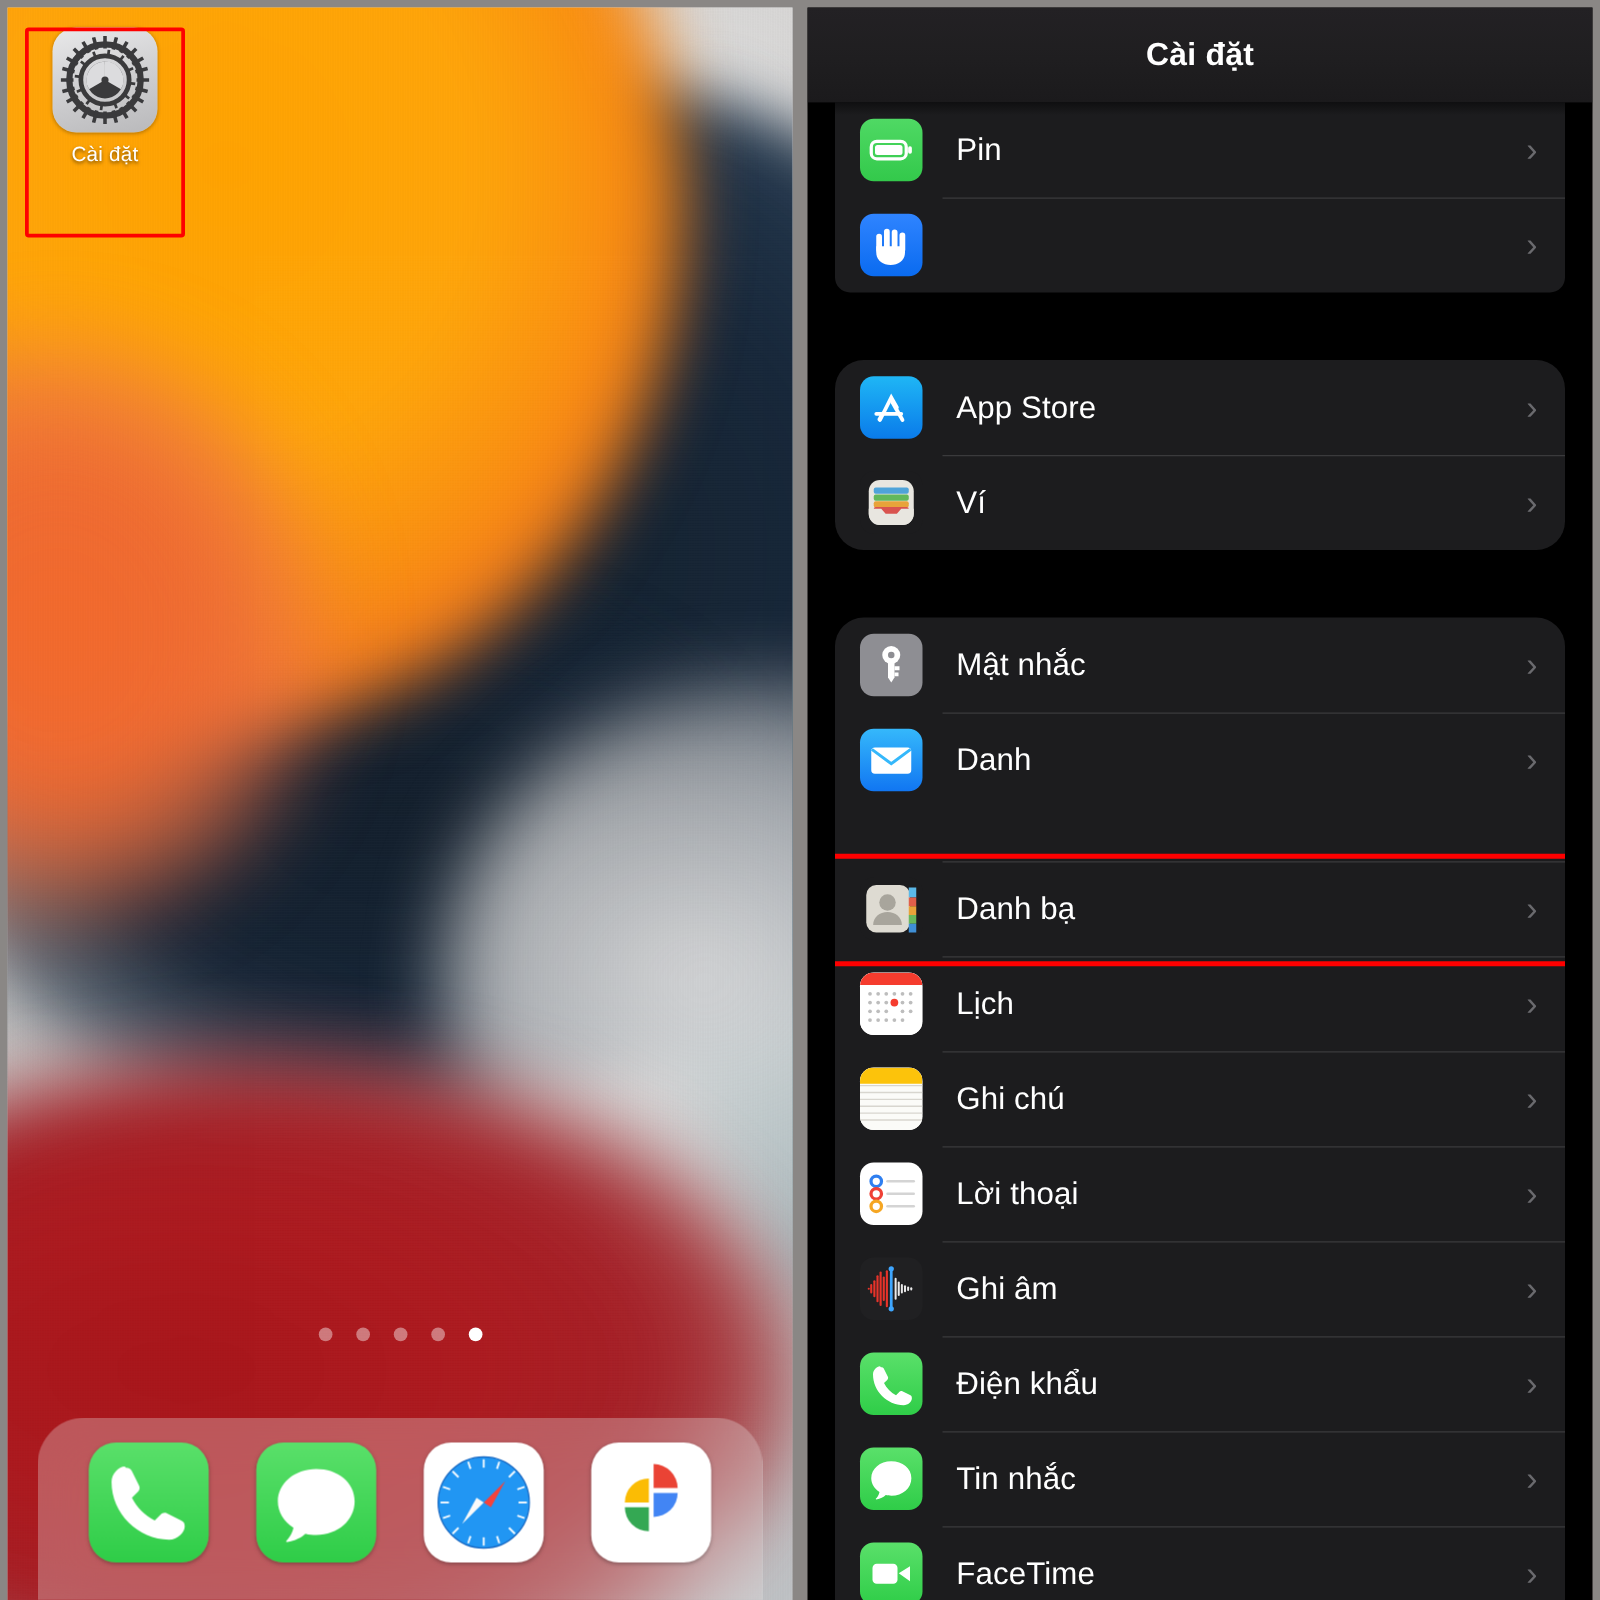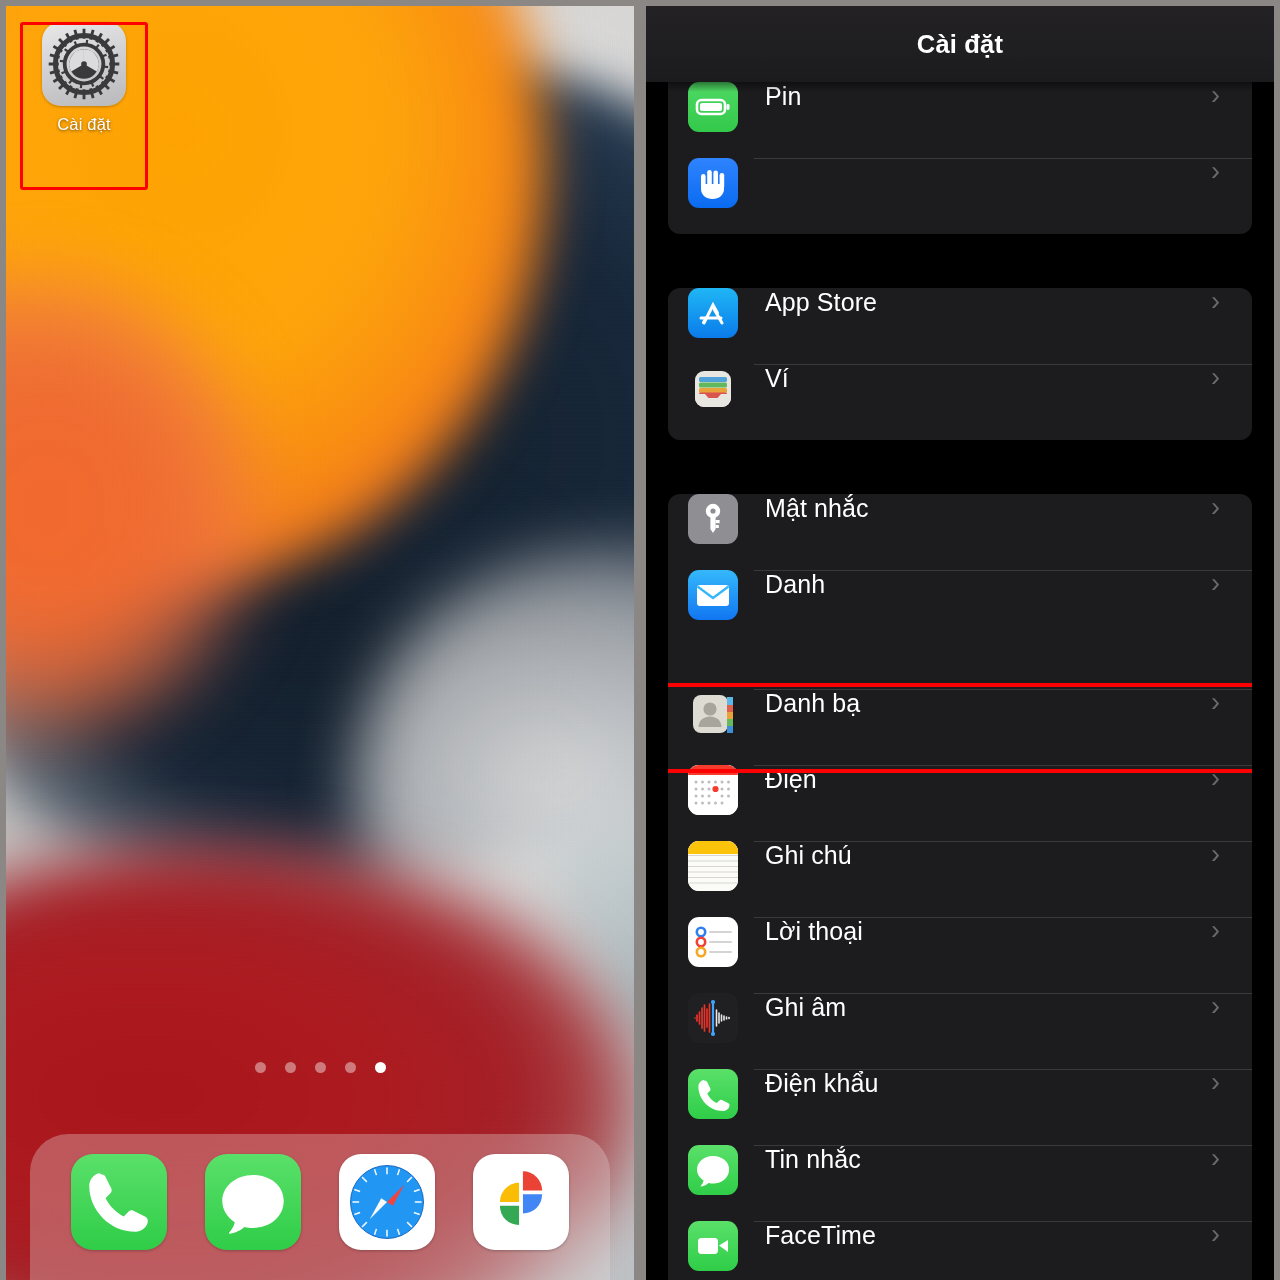--- a/index.html
+++ b/index.html
@@ -134,29 +134,29 @@
   }
   .nav-bar {
     position:relative; height:76px; width:100%;
     background:linear-gradient(180deg,#232124 0%,#1f1e20 55%,#1b1a1c 100%);
     display:flex; align-items:center; justify-content:center;
   }
   .nav-title { color:#fff; font-size:25.5px; font-weight:700; letter-spacing:.2px; }
 
   .scroll { position:relative; width:100%; }
   .group {
-    background:#1c1c1e; border-radius:12px;
+    background:#1c1c1e; border-radius:23px;
     margin:0 22px; overflow:hidden;
   }
   .group.clipped-top { border-radius:0 0 12px 12px; }
   .grp-gap { height:54px; }
 
   .row {
-    position:relative; display:flex; 
-    height:76px; padding-left:20px; padding-right:32px;
+    position:relative; display:flex; align-items:center;
+    height:76px; padding-left:20px; padding-right:22px;
   }
   .row + .row::before {
     content:""; position:absolute; left:86px; right:0; top:0;
     height:1px; background:#3a3a3c;
   }
   .r-icon {
     width:50px; height:50px; border-radius:11px; flex:0 0 50px;
     display:flex; align-items:center; justify-content:center; overflow:hidden;
     position:relative;
   }
@@ -461,21 +461,21 @@
                 <circle cx="40.5" cy="31" r="1.5"></circle>
                 <circle cx="8" cy="38" r="1.5"></circle>
                   <circle cx="14.5" cy="38" r="1.5"></circle>
                 <circle cx="21" cy="38" r="1.5"></circle>
                   <circle cx="27.5" cy="38" r="1.5"></circle>
                 <circle cx="34" cy="38" r="1.5"></circle>
               </g>
               <circle cx="27.5" cy="24" r="3.1" fill="#f53c2e"></circle>
             </svg>
           </div>
-          <div class="r-label">Điện</div>
+          <div class="r-label">Lịch</div>
           <div class="chev">›</div>
         </div>
 
         <div class="row">
           <div class="r-icon" style="background:#fff;">
             <svg viewBox="0 0 50 50" width="50" height="50">
               <rect x="0" y="0" width="50" height="50" fill="#fbfbf8"></rect>
               <rect x="0" y="0" width="50" height="13" fill="#fcc30b"></rect>
               <g stroke="#d8d6cf" stroke-width="1.1">
                 <line x1="0" y1="14.5" x2="50" y2="14.5"></line>

